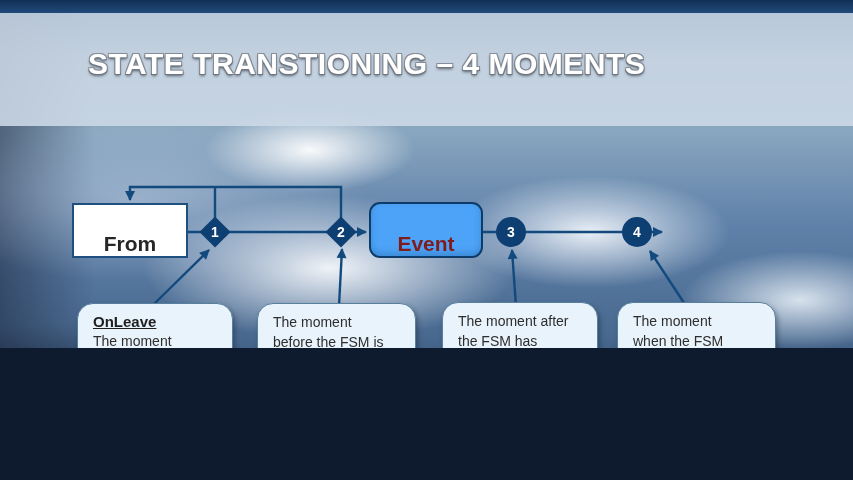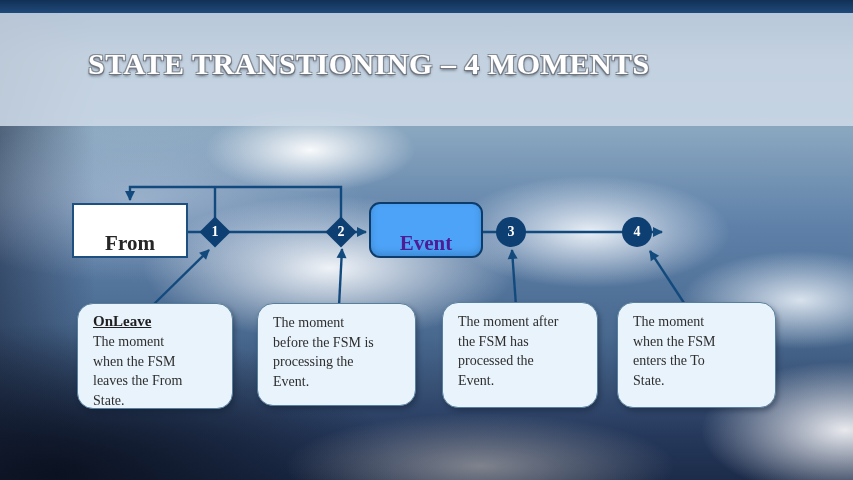--- a/index.html
+++ b/index.html
@@ -1,20 +1,20 @@
 <!DOCTYPE html>
 <html><head>
 <meta charset="utf-8">
 <style>
   html,body{margin:0;padding:0;background:#0e1a2e;}
   .slide{
     position:relative;
-    width:853px;height:480px;
+    width:853px;height:348px;
     overflow:hidden;
-    font-family:Liberation Serif, serif;
+    font-family:Liberation Sans, sans-serif;
     background-color:#5f81a9;
     background-image:
       radial-gradient(ellipse 150px 60px at 310px 150px, rgba(255,255,255,0.95), rgba(255,255,255,0) 70%),
       radial-gradient(ellipse 260px 100px at 330px 268px, rgba(252,253,255,0.92), rgba(255,255,255,0) 72%),
       radial-gradient(ellipse 200px 80px at 590px 232px, rgba(248,251,255,0.90), rgba(255,255,255,0) 70%),
       radial-gradient(ellipse 170px 70px at 800px 300px, rgba(240,246,252,0.85), rgba(255,255,255,0) 70%),
       radial-gradient(ellipse 200px 95px at 845px 430px, rgba(248,248,250,0.92), rgba(255,255,255,0) 72%),
       radial-gradient(ellipse 260px 70px at 480px 466px, rgba(206,199,192,0.55), rgba(255,255,255,0) 75%),
       radial-gradient(ellipse 300px 110px at 140px 200px, rgba(210,220,235,0.45), rgba(210,220,235,0) 75%),
       radial-gradient(ellipse 430px 190px at 55px 475px, rgba(10,16,30,0.95), rgba(10,16,30,0) 80%),
@@ -36,21 +36,21 @@
   .node{
     position:absolute;box-sizing:border-box;
     display:flex;align-items:flex-end;justify-content:center;
     background:#ffffff;border:2.5px solid #1d4f80;
     font-size:21px;font-weight:700;color:#262626;
   }
   .node-from{left:72px;top:203px;width:116px;height:55px;}
   .node-to{left:665px;top:203px;width:116px;height:55px;}
   .node-event{
     left:369px;top:202px;width:114px;height:56px;border-radius:11px;
-    background:#4da3f7;border-color:#0d3c6b;color:#4c1d95;
+    background:#4da3f7;border-color:#0d3c6b;color:#7f1d1d;
     box-shadow:inset 0 -3px 6px rgba(13,60,107,0.25);
   }
   .marker{position:absolute;width:30px;height:30px;}
   .marker .shape{position:absolute;inset:4px;background:#0e3f72;}
   .marker.diamond .shape{transform:rotate(45deg);}
   .marker.circle .shape{inset:0;border-radius:50%;}
   .marker .num{
     position:absolute;inset:0;display:flex;align-items:center;justify-content:center;
     color:#ffffff;font-size:14px;font-weight:700;
   }

